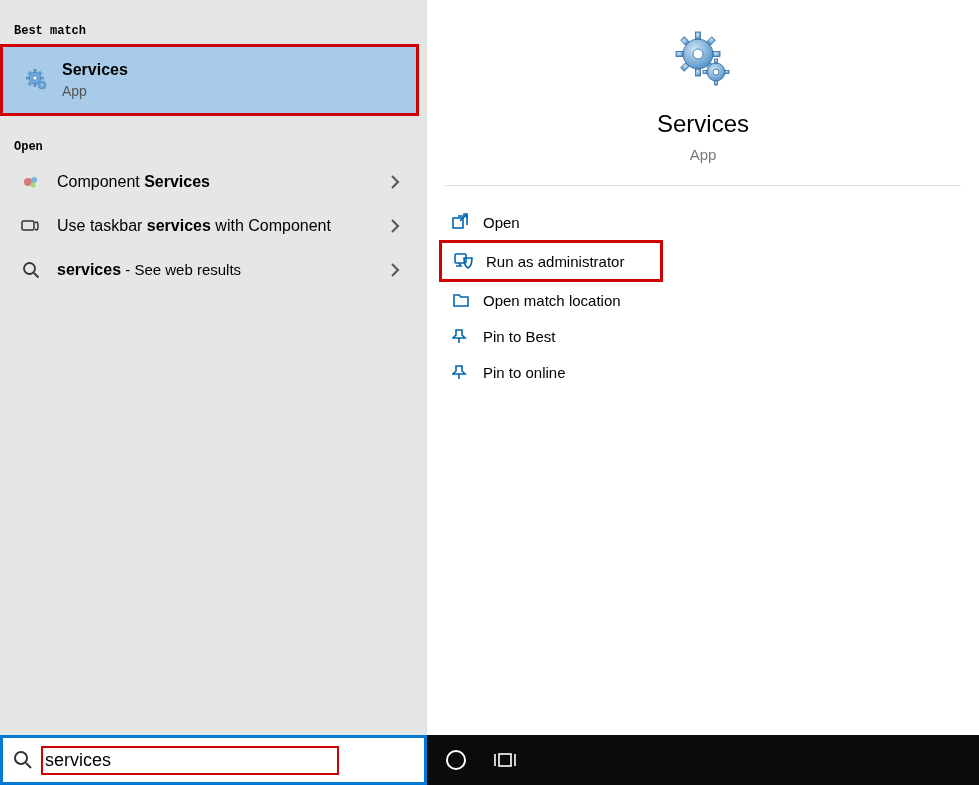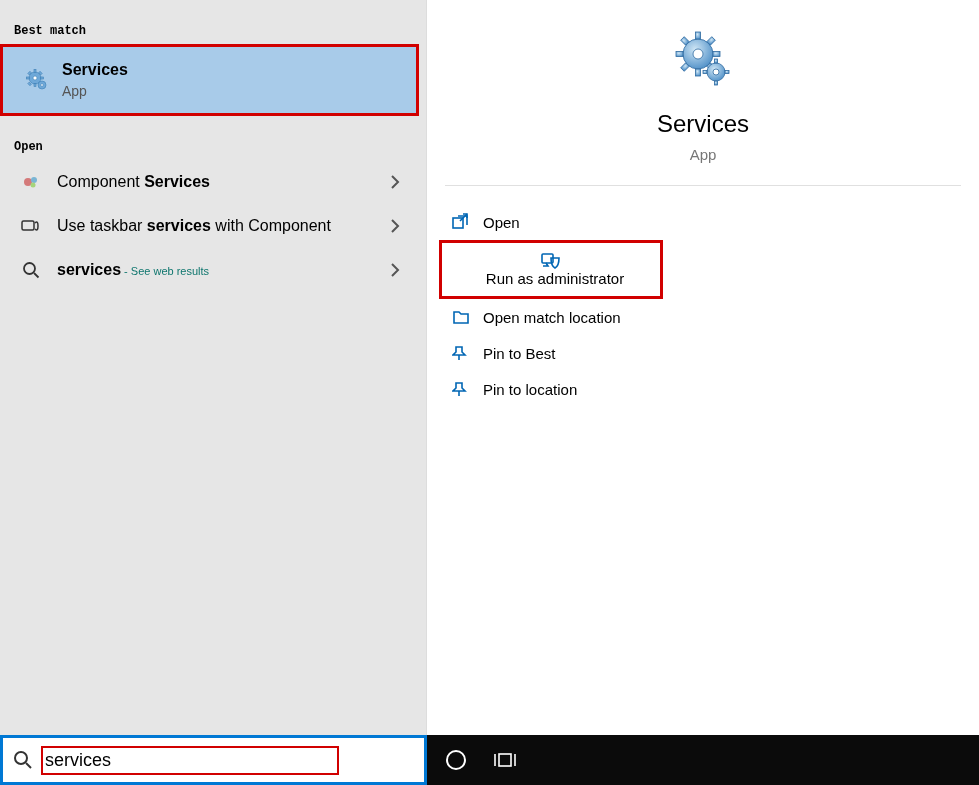--- a/index.html
+++ b/index.html
@@ -12,33 +12,33 @@
   
   .best-match-item { background: #a8cbe9; display: flex; align-items: center; padding: 14px 16px; border: 3px solid #d10000; margin-right: 7px; }
   .best-match-item .icon-wrap { width: 36px; display: flex; justify-content: center; }
   .best-match-item .text-wrap { margin-left: 7px; }
   .best-match-item .title { font-weight: 700; font-size: 16px; }
   .best-match-item .subtitle { color: #555; font-size: 14px; margin-top: 4px; }
 
   .list-item { display: flex; align-items: center; padding: 13px 16px; cursor: pointer; position: relative; }
   .list-item .icon-wrap { width: 30px; display: flex; justify-content: center; align-items: center; }
   .list-item .label { margin-left: 11px; font-size: 16px; flex: 1; }
-  .list-item .sub { color: #0f766e; font-size: 11px; }
+  .list-item .sub { color: #000000; font-size: 15px; }
   .list-item .chevron { color: #555; font-size: 18px; padding-right: 10px; }
 
   .preview-header { display: flex; flex-direction: column; align-items: center; padding-bottom: 22px; border-bottom: 1px solid #e0e0e0; margin: 0 18px; }
   .preview-header .big-icon { margin-bottom: 22px; }
   .preview-header .p-title { font-size: 24px; font-weight: 400; margin-bottom: 8px; }
   .preview-header .p-sub { color: #777; font-size: 15px; }
 
   .action-list { padding: 18px 12px; }
   .action-item { display: flex; align-items: center; padding: 9px 8px; cursor: pointer; font-size: 15px; }
   .action-item .a-icon { width: 28px; display: flex; justify-content: center; color: #0066b4; }
   .action-item .a-label { margin-left: 8px; }
-  .action-highlight { border: 3px solid #d10000; max-width: 224px; flex-direction: column; }
+  .action-highlight { border: 3px solid #d10000; max-width: 224px; }
 
   .taskbar { position: absolute; bottom: 0; left: 0; right: 0; height: 50px; display: flex; }
   .search-box-wrap { width: 427px; height: 50px; border: 3px solid #0078d4; background: #fff; display: flex; align-items: center; padding: 0 10px; }
   .search-box-wrap .search-icon { color: #333; margin-right: 8px; }
   .search-input { border: none; outline: none; font-size: 18px; flex: 1; background: transparent; font-family: inherit; }
   .search-highlight-box { border: 2px solid #d10000; padding: 2px 60px 2px 2px; display: inline-block; }
   .taskbar-rest { flex: 1; background: #0b0b0b; display: flex; align-items: center; padding-left: 18px; gap: 26px; }
   .taskbar-icon { color: #fff; }
 
   svg { display: block; }
@@ -216,21 +216,21 @@
         <div class="a-label">Pin to Best</div>
       </div>
 
       <div class="action-item">
         <div class="a-icon">
           <svg width="18" height="18" viewBox="0 0 18 18" fill="none" stroke="#0066b4" stroke-width="1.6">
               <path d="M4 3 H10 L10 8 L13 11 H1 L4 8 Z"></path>
               <line x1="7" y1="11" x2="7" y2="16"></line>
             </svg>
         </div>
-        <div class="a-label">Pin to location</div>
+        <div class="a-label">Pin to online</div>
       </div>
     </div>
   </div>
 </div>
 
 <div class="taskbar">
   <div class="search-box-wrap">
     <span class="search-icon">
       <svg width="20" height="20" viewBox="0 0 20 20">
           <circle cx="8" cy="8" r="6" fill="none" stroke="#333" stroke-width="2"></circle>

